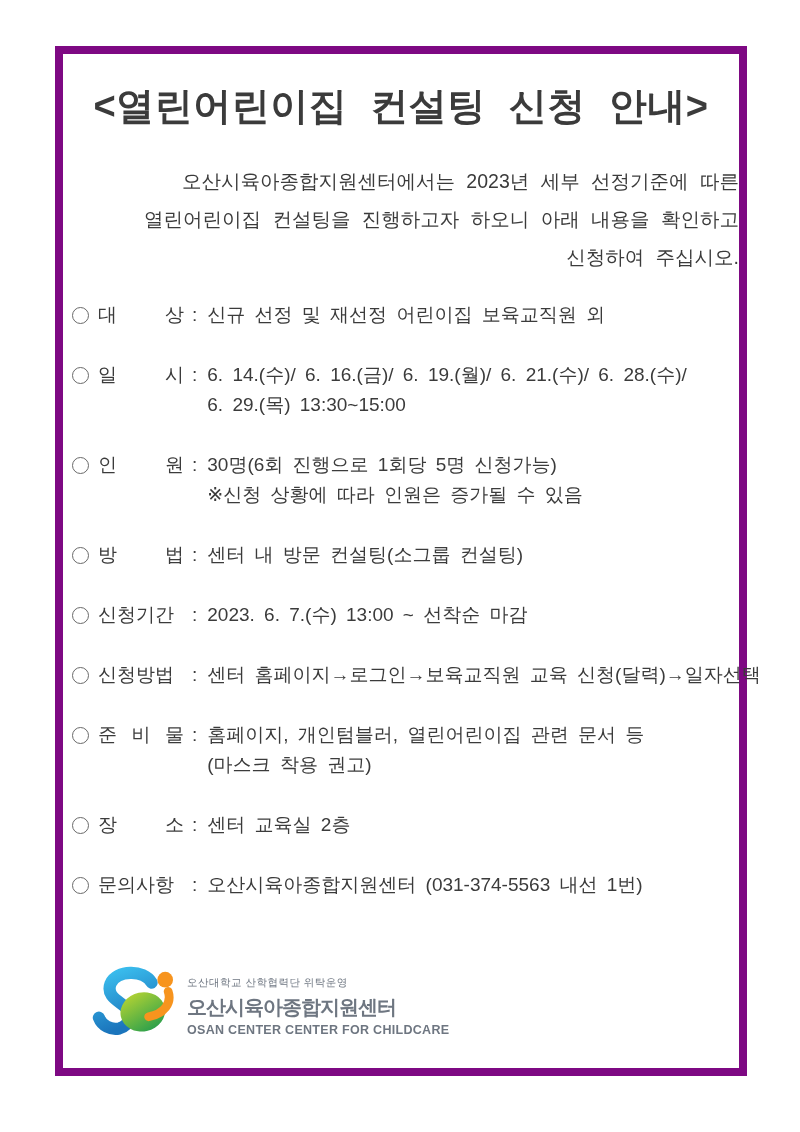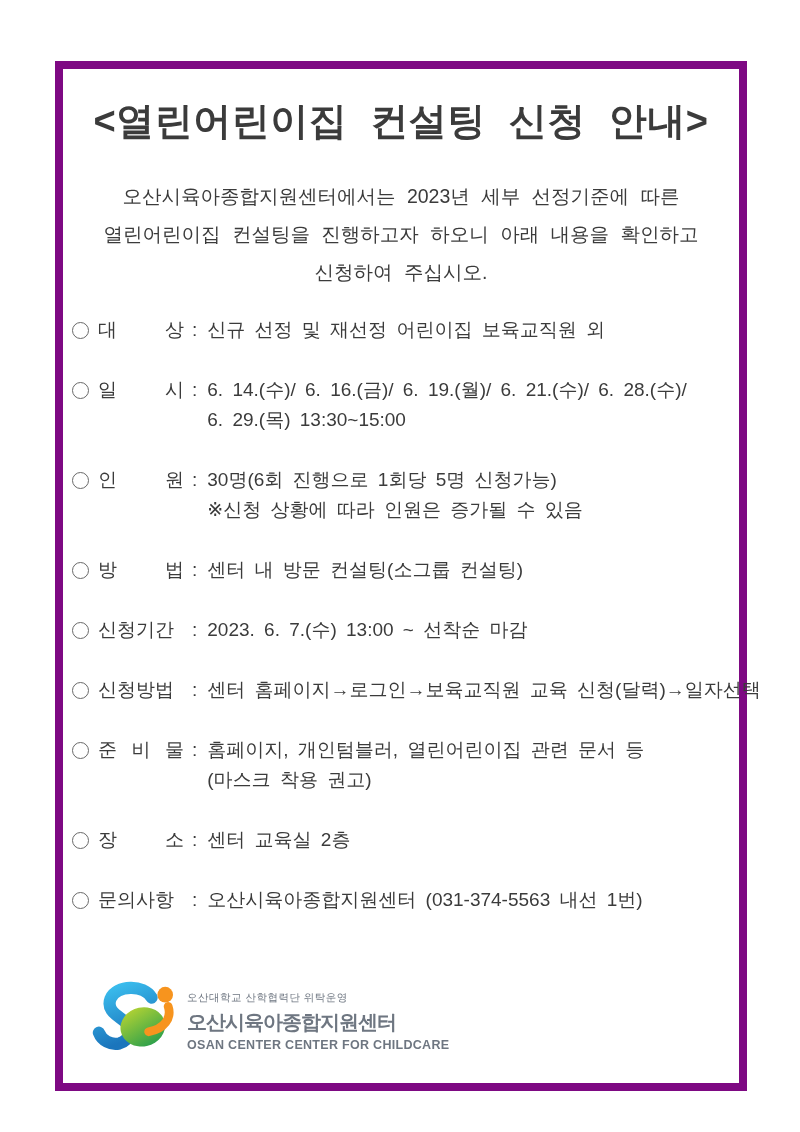--- a/index.html
+++ b/index.html
@@ -14,21 +14,21 @@
   .page {
     position: relative;
     width: 800px;
     height: 1132px;
     background: #ffffff;
     overflow: hidden;
   }
   .frame {
     position: absolute;
     left: 55px;
-    top: 61px;
+    top: 46px;
     width: 692px;
     height: 1030px;
     box-sizing: border-box;
     border: 8px solid var(--frame, #7e0983);
     background: #ffffff;
   }
   .title {
     margin: 26px 0 0 0;
     font-size: 38px;
     font-weight: 700;
@@ -39,21 +39,21 @@
     color: var(--text, #3b3b3b);
     white-space: nowrap;
   }
   .intro {
     margin-top: 30px;
     text-align: center;
     font-size: 19.5px;
     line-height: 38px;
     word-spacing: 6px;
   }
-  .intro-line { white-space: nowrap; }
+  .intro-line { white-space: nowrap; text-align: right; }
   .items {
     margin-top: 24px;
     padding-left: 9px;
     font-size: 19px;
   }
   .item {
     display: flex;
     align-items: flex-start;
     line-height: 30px;
     margin-bottom: 30px;

